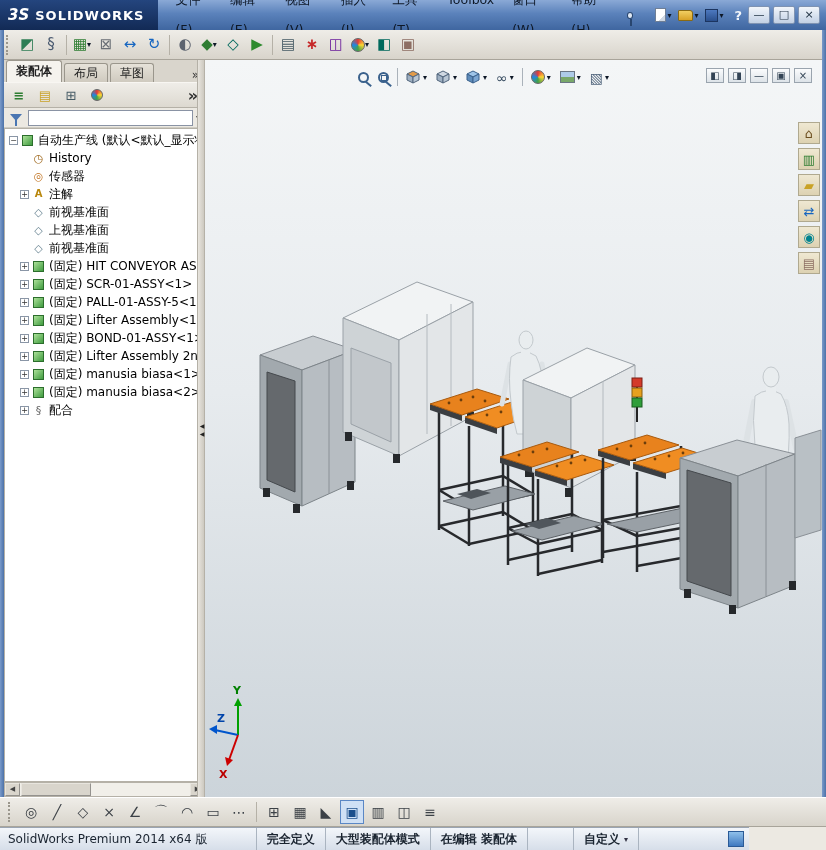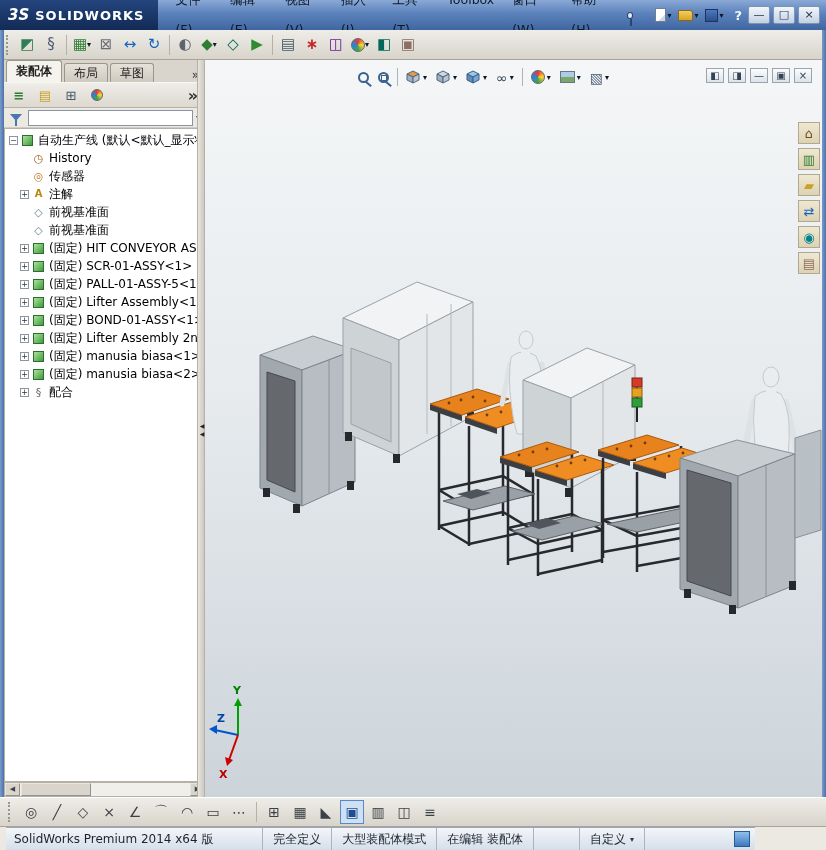--- a/index.html
+++ b/index.html
@@ -149,27 +149,27 @@
 
   
   .sketchbar { position:absolute; left:0; top:797px; width:826px; height:30px;
     background:linear-gradient(#efede8,#d8d4cb); border-top:1px solid #fff; border-bottom:1px solid #a8a49a;
     display:flex; align-items:center; padding-left:6px; gap:2px; }
   .sk-btn { width:24px; height:24px; display:flex; align-items:center; justify-content:center;
     font-size:14px; color:#3b4046; }
   .sk-active { background:#cfe0f5; border:1px solid #5a87c5; color:#1c4f8c; }
 
   
-  .statusbar { position:absolute; left:6px; top:827px; width:749px; height:23px;
+  .statusbar { position:absolute; left:0; top:827px; width:749px; height:23px;
     background:linear-gradient(#f3f6fa,#d6dee9); border-top:1px solid #9aa4b2;
     display:flex; align-items:center; font-size:12px; color:#1a2430; }
   .sb-product { padding:0 8px; }
   .sb-spring { flex:1; }
   .sb-seg { padding:0 10px; border-left:1px solid #aab4c0; height:100%; display:flex;
-    align-items:center; gap:4px; }
+    align-items:center; gap:4px;font-weight:bold; }
   .sb-gap { width:46px; border-left:1px solid #aab4c0; height:100%; }
   .sb-endgap { width:88px; border-left:1px solid #aab4c0; height:100%; }
   .sb-box { width:16px; height:16px; margin:0 5px 0 2px; background:linear-gradient(#8fc0ea,#3f79c0);
     border:1px solid #2a5a96; }
   .sb-drop { font-size:8px; color:#334; }
 </style>
 </head>
 <body>
 
 <div class="app">
@@ -322,20 +322,25 @@
           <span class="tw">
             <span class="twbox">+</span>
           </span>
           <span class="ti ti-annotations"></span>
           <span class="tlabel">注解</span>
         </div>
       <div class="trow child">
           <span class="tw"></span>
           <span class="ti ti-plane"></span>
           <span class="tlabel">前视基准面</span>
+        </div>
+      <div class="trow child">
+          <span class="tw"></span>
+          <span class="ti ti-plane"></span>
+          <span class="tlabel">上视基准面</span>
         </div>
       <div class="trow child">
           <span class="tw"></span>
           <span class="ti ti-plane"></span>
           <span class="tlabel">前视基准面</span>
         </div>
       <div class="trow child">
           <span class="tw">
             <span class="twbox">+</span>
           </span>

